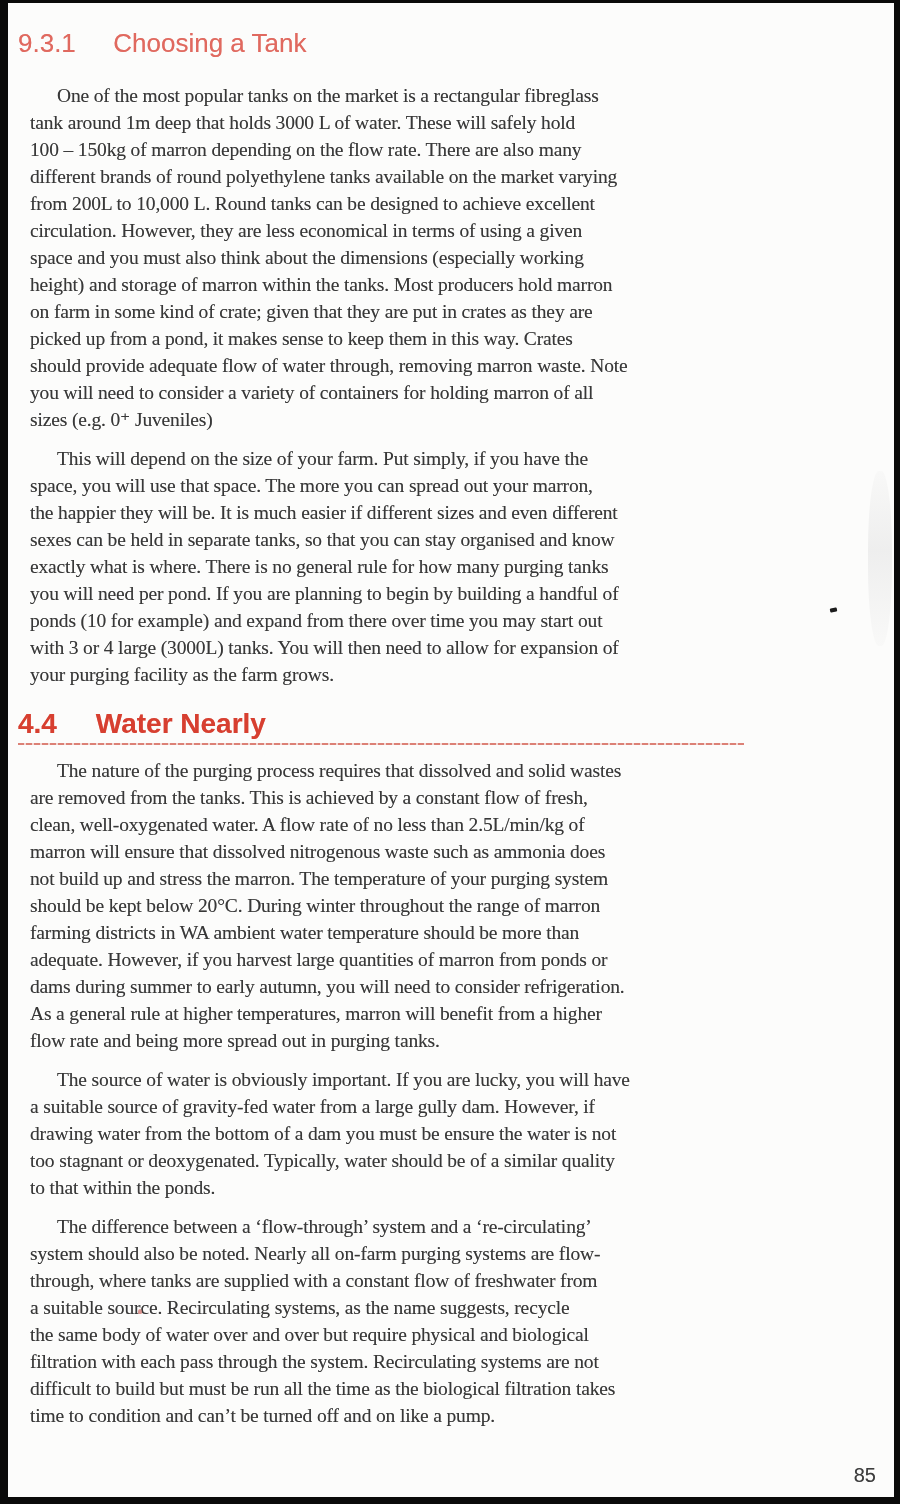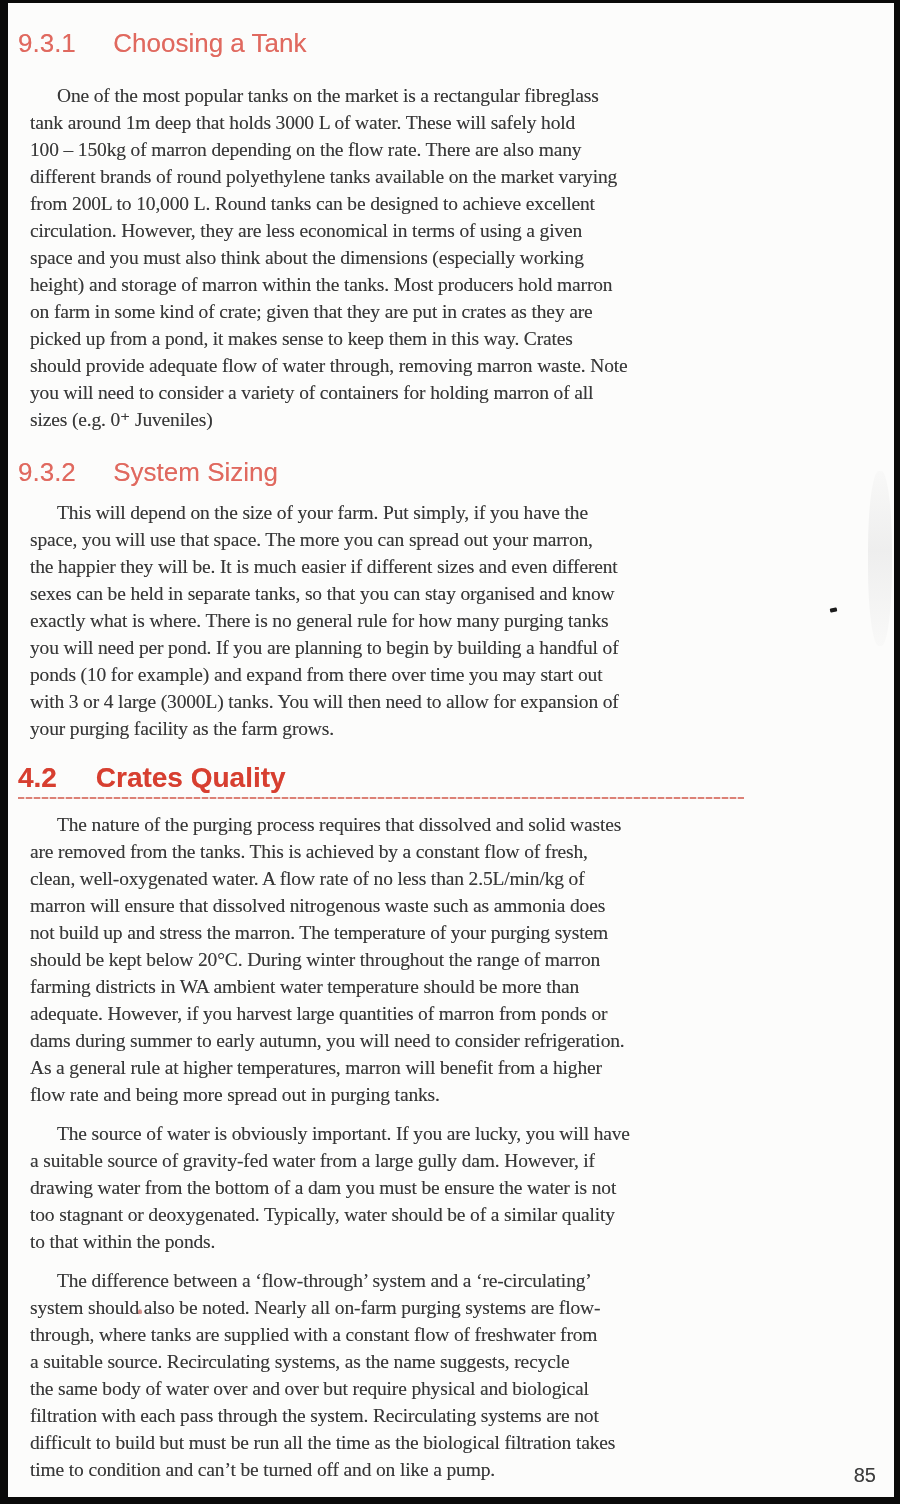--- a/index.html
+++ b/index.html
@@ -119,37 +119,33 @@
 from 200L to 10,000 L. Round tanks can be designed to achieve excellent
 circulation. However, they are less economical in terms of using a given
 space and you must also think about the dimensions (especially working
 height) and storage of marron within the tanks. Most producers hold marron
 on farm in some kind of crate; given that they are put in crates as they are
 picked up from a pond, it makes sense to keep them in this way. Crates
 should provide adequate flow of water through, removing marron waste. Note
 you will need to consider a variety of containers for holding marron of all
 sizes (e.g. 0⁺ Juveniles)</p>
 
-      <h2 class="subheading h-932">
-        <span class="num">9.3.2</span>
-        <span class="ttl">System Sizing</span>
-      </h2>
       <p class="body-para">This will depend on the size of your farm. Put simply, if you have the
 space, you will use that space. The more you can spread out your marron,
 the happier they will be. It is much easier if different sizes and even different
 sexes can be held in separate tanks, so that you can stay organised and know
 exactly what is where. There is no general rule for how many purging tanks
 you will need per pond. If you are planning to begin by building a handful of
 ponds (10 for example) and expand from there over time you may start out
 with 3 or 4 large (3000L) tanks. You will then need to allow for expansion of
 your purging facility as the farm grows.</p>
 
       <h1 class="mainheading">
-        <span class="num">4.2</span>
-        <span class="ttl">Crates Quality</span>
+        <span class="num">4.4</span>
+        <span class="ttl">Water Nearly</span>
       </h1>
       <div class="heading-rule"></div>
 
       <p class="body-para">The nature of the purging process requires that dissolved and solid wastes
 are removed from the tanks. This is achieved by a constant flow of fresh,
 clean, well-oxygenated water. A flow rate of no less than 2.5L/min/kg of
 marron will ensure that dissolved nitrogenous waste such as ammonia does
 not build up and stress the marron. The temperature of your purging system
 should be kept below 20°C. During winter throughout the range of marron
 farming districts in WA ambient water temperature should be more than

